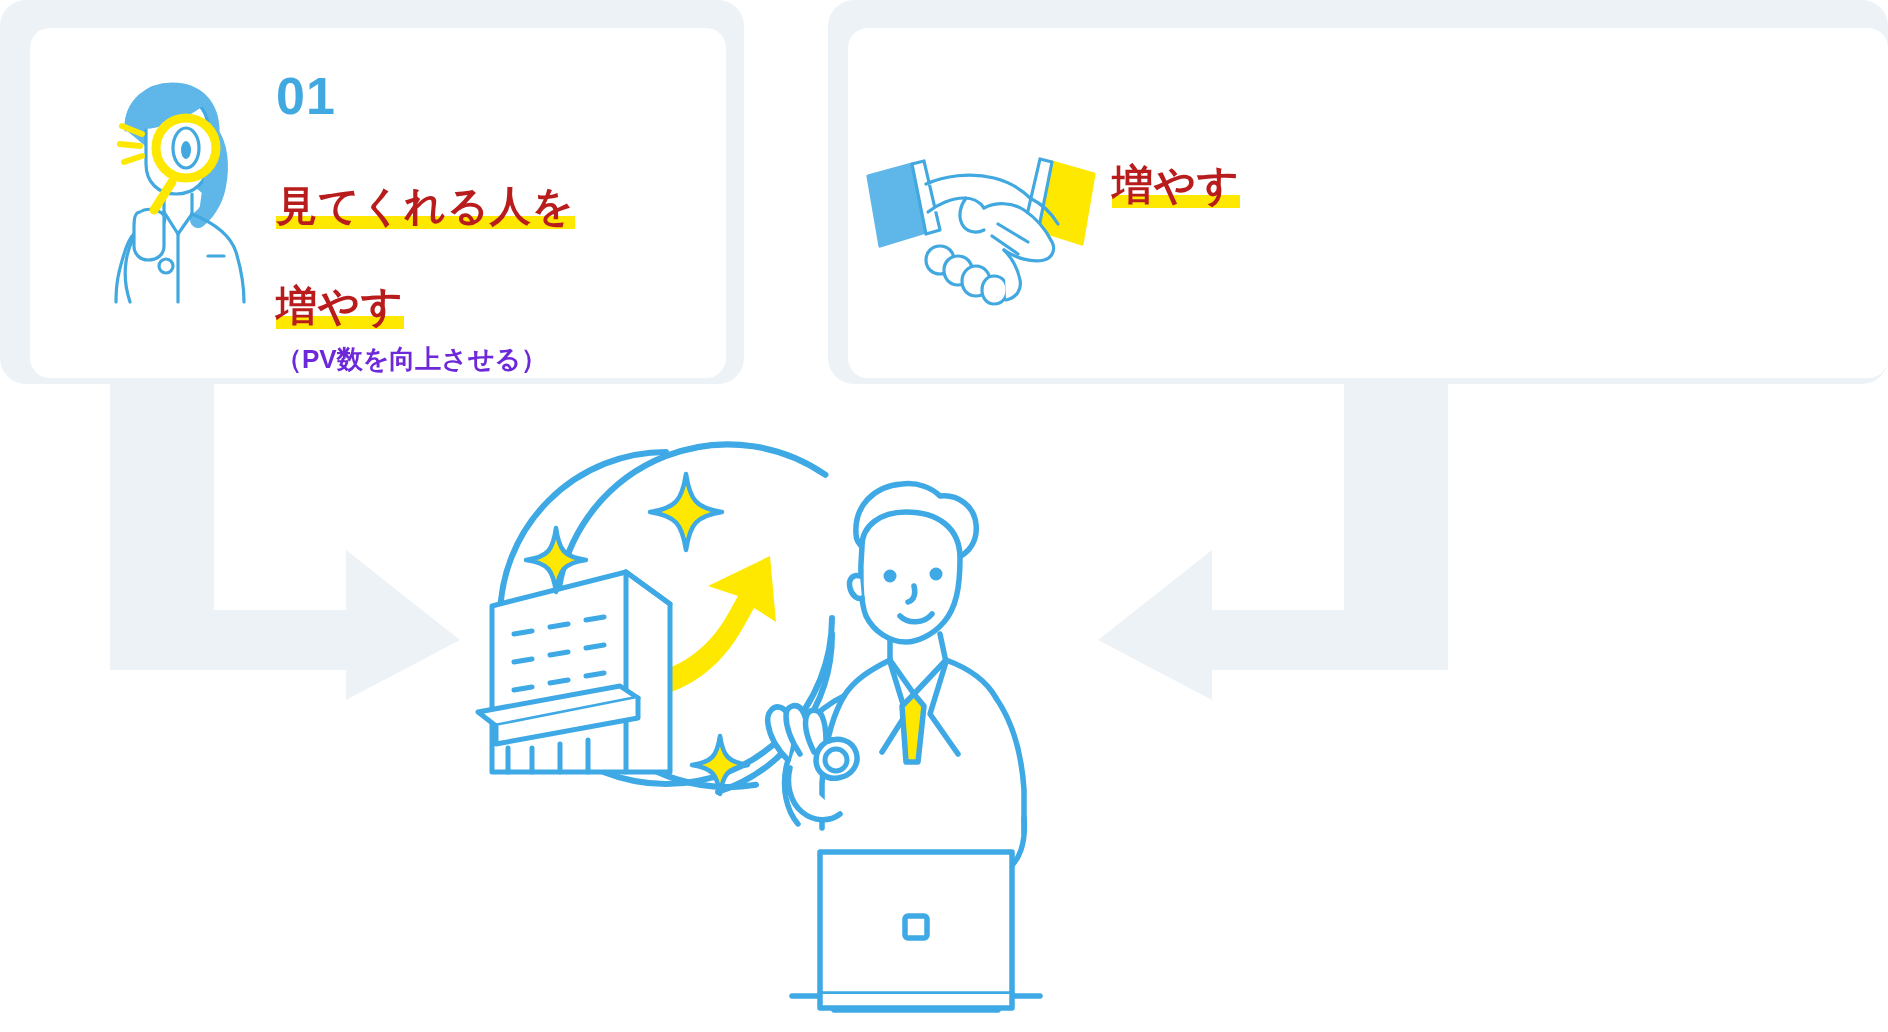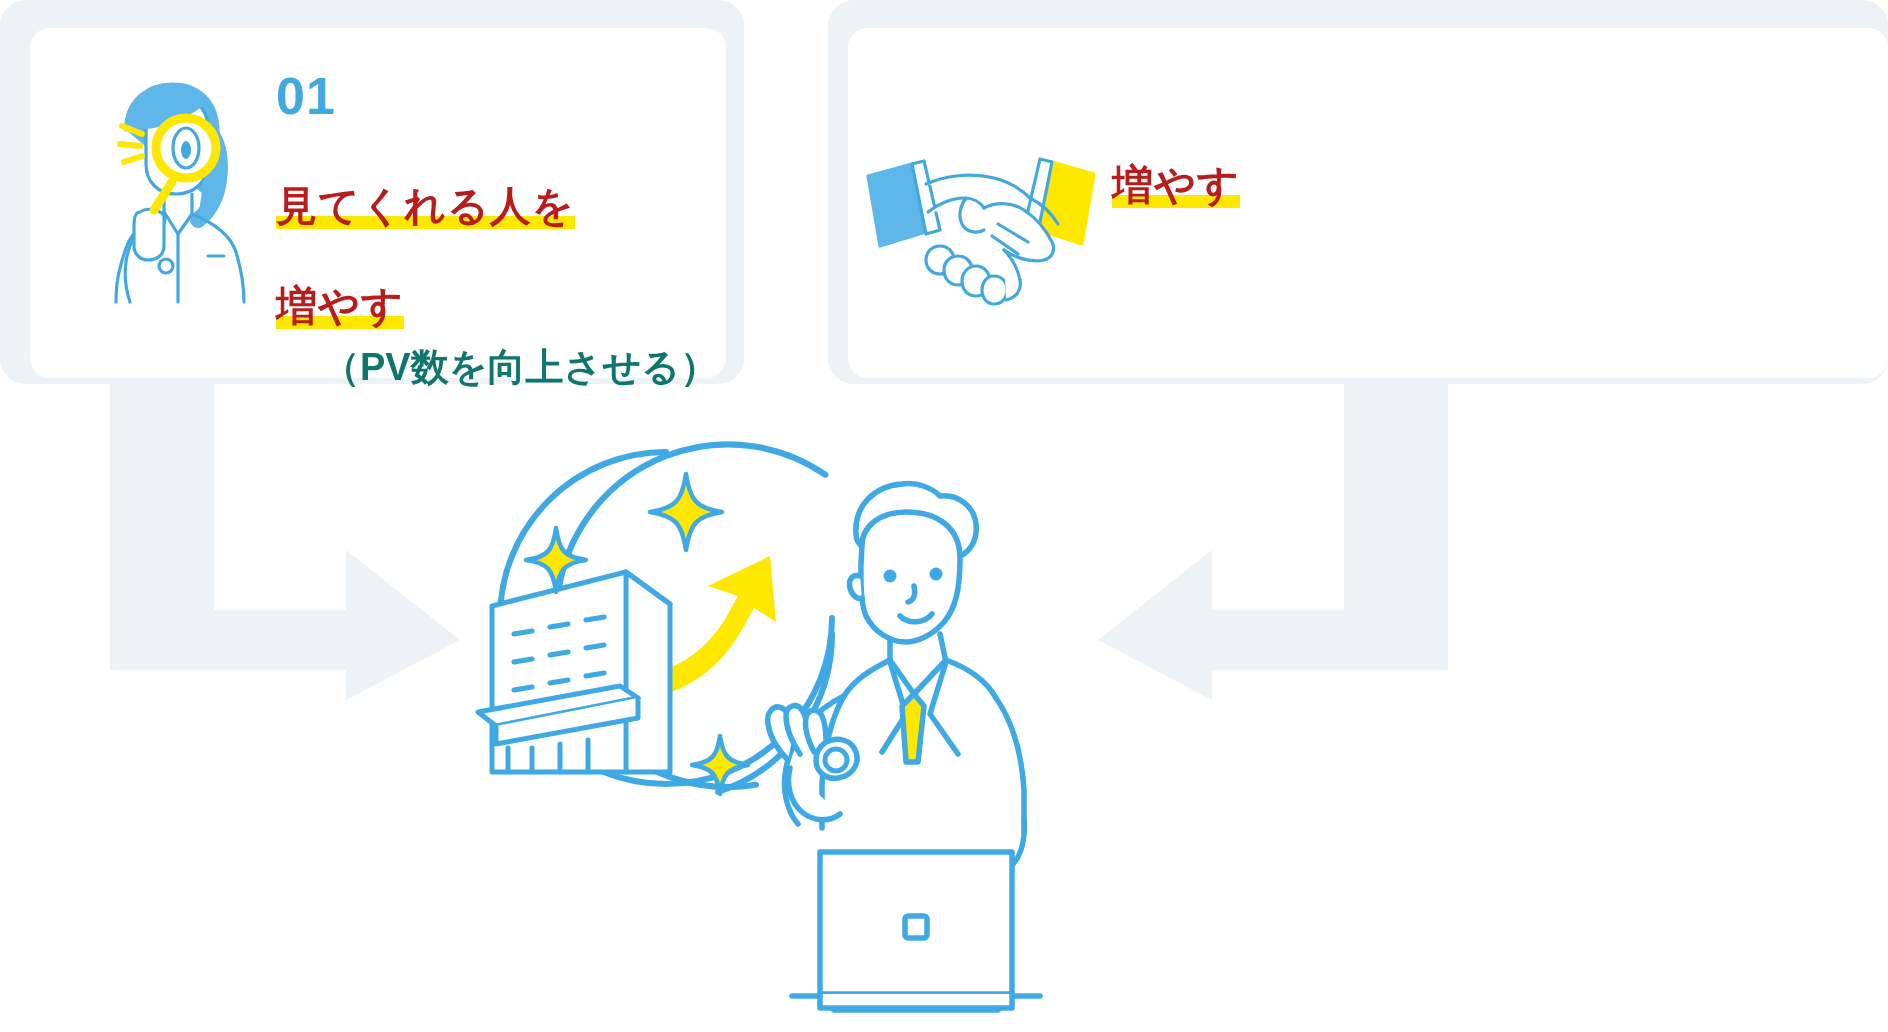--- a/index.html
+++ b/index.html
@@ -86,27 +86,26 @@
     bottom: 7px;
     height: 13px;
     background: #ffe800;
     z-index: 0;
   }
   .card-head-line .tx {
     position: relative;
     z-index: 1;
   }
   .card-sub {
-    color: #0f766e;
-    font-size: 38px;
+    color: #6d28d9;
+    font-size: 26px;
     font-weight: bold;
     letter-spacing: 0px;
     margin-top: 6px;
     white-space: nowrap;
-    margin-left: 46px;
   }
 
   
   .arrow-svg { position: absolute; }
   .arrow-left  { left: 110px;  top: 384px; }
   .arrow-right { left: 1088px; top: 384px; }
 
   
   .center-illus {
     position: absolute;

